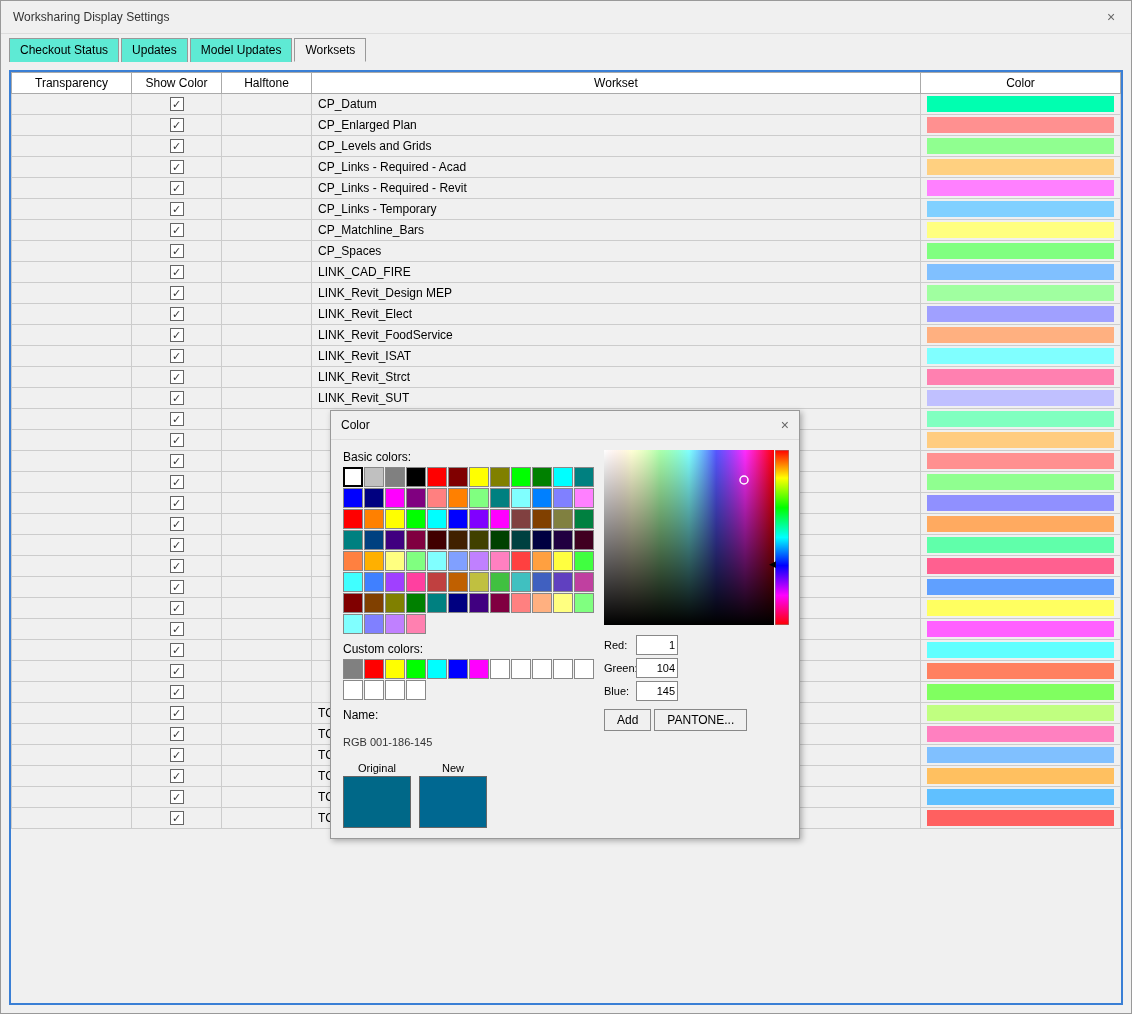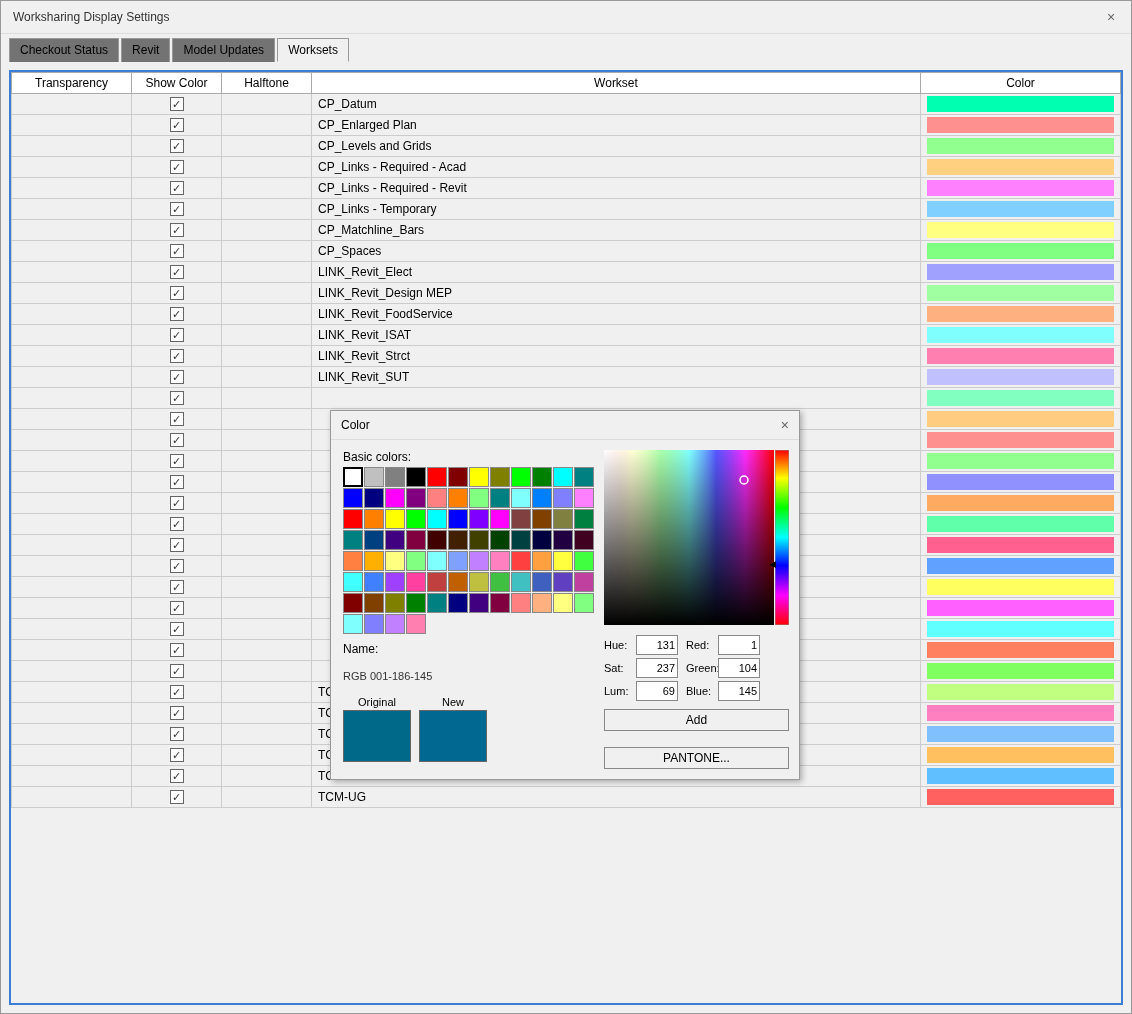--- a/index.html
+++ b/index.html
@@ -4,21 +4,21 @@
   <style>
     * { box-sizing: border-box; margin: 0; padding: 0; font-family: 'Segoe UI', Tahoma, sans-serif; font-size: 12px; }
     body { background: #f0f0f0; width: 1132px; height: 1014px; overflow: hidden; }
 
     .window { background: #f0f0f0; border: 1px solid #999; width: 1132px; height: 1014px; display: flex; flex-direction: column; }
     .title-bar { background: #f0f0f0; padding: 8px 12px; display: flex; justify-content: space-between; align-items: center; border-bottom: 1px solid #ddd; }
     .title-bar-title { font-size: 12px; color: #333; }
     .close-btn { width: 16px; height: 16px; cursor: pointer; display: flex; align-items: center; justify-content: center; font-size: 14px; color: #666; }
 
     .tabs { display: flex; padding: 4px 8px 0; gap: 2px; }
-    .tab { padding: 4px 10px; border: 1px solid #999; border-bottom: none; background: #737373; cursor: pointer; font-size: 12px; }
+    .tab { padding: 4px 10px; border: 1px solid #999; border-bottom: none; background: #5eead4; cursor: pointer; font-size: 12px; }
     .tab.active { background: #f0f0f0; border-bottom: 1px solid #f0f0f0; font-weight: normal; }
 
     .content { flex: 1; padding: 8px; overflow: hidden; }
 
     .table-wrapper { border: 2px solid #3a7fd5; overflow: hidden; height: 100%; }
     table { width: 100%; border-collapse: collapse; }
     th { background: white; border: 1px solid #aaa; padding: 3px 6px; text-align: center; font-weight: normal; }
     td { border: 1px solid #ccc; padding: 2px 6px; height: 18px; }
     .col-transparency { width: 120px; }
     .col-showcolor { width: 90px; text-align: center; }
@@ -62,34 +62,34 @@
     .input-col { display: flex; flex-direction: column; gap: 3px; }
     .input-row { display: flex; align-items: center; gap: 4px; }
     .input-row label { width: 28px; font-size: 11px; }
     .input-row input { width: 42px; height: 20px; border: 1px solid #888; background: white; text-align: right; font-size: 11px; padding: 0 2px; }
 
     .dialog-buttons { display: flex; gap: 6px; justify-content: flex-end; padding: 6px 12px 10px; }
     .dialog-btn { padding: 3px 24px; border: 1px solid #888; background: #f0f0f0; cursor: pointer; font-size: 12px; min-width: 80px; }
     .dialog-btn.ok { min-width: 80px; }
     .dialog-btn-wide { padding: 3px 12px; border: 1px solid #888; background: #f0f0f0; cursor: pointer; font-size: 12px; }
 
-    .add-pantone-row { display: flex; gap: 16px; margin-top: 4px; flex-direction: column; }
+    .add-pantone-row { display: flex; gap: 3px; margin-top: 4px; }
   </style>
 </head>
 <body>
 
 <div class="window">
   <div class="title-bar">
     <span class="title-bar-title">Worksharing Display Settings</span>
     <span class="close-btn">×</span>
   </div>
 
   <div class="tabs">
     <div class="tab">Checkout Status</div>
-    <div class="tab">Revit</div>
+    <div class="tab">Updates</div>
     <div class="tab">Model Updates</div>
     <div class="tab active">Worksets</div>
   </div>
 
   <div class="content">
     <div class="table-wrapper">
       <table>
         <thead>
           <tr>
             <th class="col-transparency">Transparency</th>
@@ -187,34 +187,45 @@
       <td class="col-color">
         <span class="color-swatch" style="background:#80ff80;"></span>
       </td>
     </tr>
             <tr>
       <td class="col-transparency center-cell"></td>
       <td class="col-showcolor center-cell">
         <div class="checkbox"></div>
       </td>
       <td class="col-halftone center-cell"></td>
+      <td class="col-workset">LINK_CAD_FIRE</td>
+      <td class="col-color">
+        <span class="color-swatch" style="background:#80c0ff;"></span>
+      </td>
+    </tr>
+            <tr>
+      <td class="col-transparency center-cell"></td>
+      <td class="col-showcolor center-cell">
+        <div class="checkbox"></div>
+      </td>
+      <td class="col-halftone center-cell"></td>
+      <td class="col-workset">LINK_Revit_Design MEP</td>
+      <td class="col-color">
+        <span class="color-swatch" style="background:#a0ffa0;"></span>
+      </td>
+    </tr>
+            <tr>
+      <td class="col-transparency center-cell"></td>
+      <td class="col-showcolor center-cell">
+        <div class="checkbox"></div>
+      </td>
+      <td class="col-halftone center-cell"></td>
       <td class="col-workset">LINK_Revit_Elect</td>
       <td class="col-color">
         <span class="color-swatch" style="background:#a0a0ff;"></span>
-      </td>
-    </tr>
-            <tr>
-      <td class="col-transparency center-cell"></td>
-      <td class="col-showcolor center-cell">
-        <div class="checkbox"></div>
-      </td>
-      <td class="col-halftone center-cell"></td>
-      <td class="col-workset">LINK_Revit_Design MEP</td>
-      <td class="col-color">
-        <span class="color-swatch" style="background:#a0ffa0;"></span>
       </td>
     </tr>
             <tr>
       <td class="col-transparency center-cell"></td>
       <td class="col-showcolor center-cell">
         <div class="checkbox"></div>
       </td>
       <td class="col-halftone center-cell"></td>
       <td class="col-workset">LINK_Revit_FoodService</td>
       <td class="col-color">
@@ -573,20 +584,41 @@
             <div class="basic-color-cell" style="background: rgb(255, 128, 128);"></div>
             <div class="basic-color-cell" style="background: rgb(255, 176, 128);"></div>
             <div class="basic-color-cell" style="background: rgb(255, 255, 128);"></div>
             <div class="basic-color-cell" style="background: rgb(128, 255, 128);"></div>
             <div class="basic-color-cell" style="background: rgb(128, 255, 255);"></div>
             <div class="basic-color-cell" style="background: rgb(128, 128, 255);"></div>
             <div class="basic-color-cell" style="background: rgb(192, 128, 255);"></div>
             <div class="basic-color-cell" style="background: rgb(255, 128, 176);"></div>
           </div>
       </div>
+      <div>
+        <div class="section-label">Custom colors:</div>
+        <div class="custom-colors-grid" id="custom-colors-grid">
+            <div class="custom-color-cell" style="background: rgb(128, 128, 128);"></div>
+            <div class="custom-color-cell" style="background: rgb(255, 0, 0);"></div>
+            <div class="custom-color-cell" style="background: rgb(255, 255, 0);"></div>
+            <div class="custom-color-cell" style="background: rgb(0, 255, 0);"></div>
+            <div class="custom-color-cell" style="background: rgb(0, 255, 255);"></div>
+            <div class="custom-color-cell" style="background: rgb(0, 0, 255);"></div>
+            <div class="custom-color-cell" style="background: rgb(255, 0, 255);"></div>
+            <div class="custom-color-cell" style="background: rgb(255, 255, 255);"></div>
+            <div class="custom-color-cell" style="background: rgb(255, 255, 255);"></div>
+            <div class="custom-color-cell" style="background: rgb(255, 255, 255);"></div>
+            <div class="custom-color-cell" style="background: rgb(255, 255, 255);"></div>
+            <div class="custom-color-cell" style="background: rgb(255, 255, 255);"></div>
+            <div class="custom-color-cell" style="background: rgb(255, 255, 255);"></div>
+            <div class="custom-color-cell" style="background: rgb(255, 255, 255);"></div>
+            <div class="custom-color-cell" style="background: rgb(255, 255, 255);"></div>
+            <div class="custom-color-cell" style="background: rgb(255, 255, 255);"></div>
+          </div>
+      </div>
       <div class="name-section">
         <div class="name-label">Name:</div>
         <div class="name-value">RGB 001-186-145</div>
       </div>
       <div class="preview-section">
         <div class="preview-box">
           <div class="preview-label">Original</div>
           <div class="preview-swatch" id="original-swatch" style="background:#006888;"></div>
         </div>
         <div class="preview-box">
@@ -645,34 +677,20 @@
             </svg>
             
             <div style="position:absolute; left:-6px; top:62%; font-size:9px; color:#000;">◀</div>
           </div>
         </div>
       </div>
 
       <div class="color-inputs">
         <div class="input-col">
           <div class="input-row">
-            <label>Hue:</label>
-            <input type="text" value="131" style="">
-          </div>
-          <div class="input-row">
-            <label>Sat:</label>
-            <input type="text" value="237" style="">
-          </div>
-          <div class="input-row">
-            <label>Lum:</label>
-            <input type="text" value="69" style="">
-          </div>
-        </div>
-        <div class="input-col">
-          <div class="input-row">
             <label>Red:</label>
             <input type="text" value="1" style="">
           </div>
           <div class="input-row">
             <label>Green:</label>
             <input type="text" value="104" style="">
           </div>
           <div class="input-row">
             <label>Blue:</label>
             <input type="text" value="145" style="">

